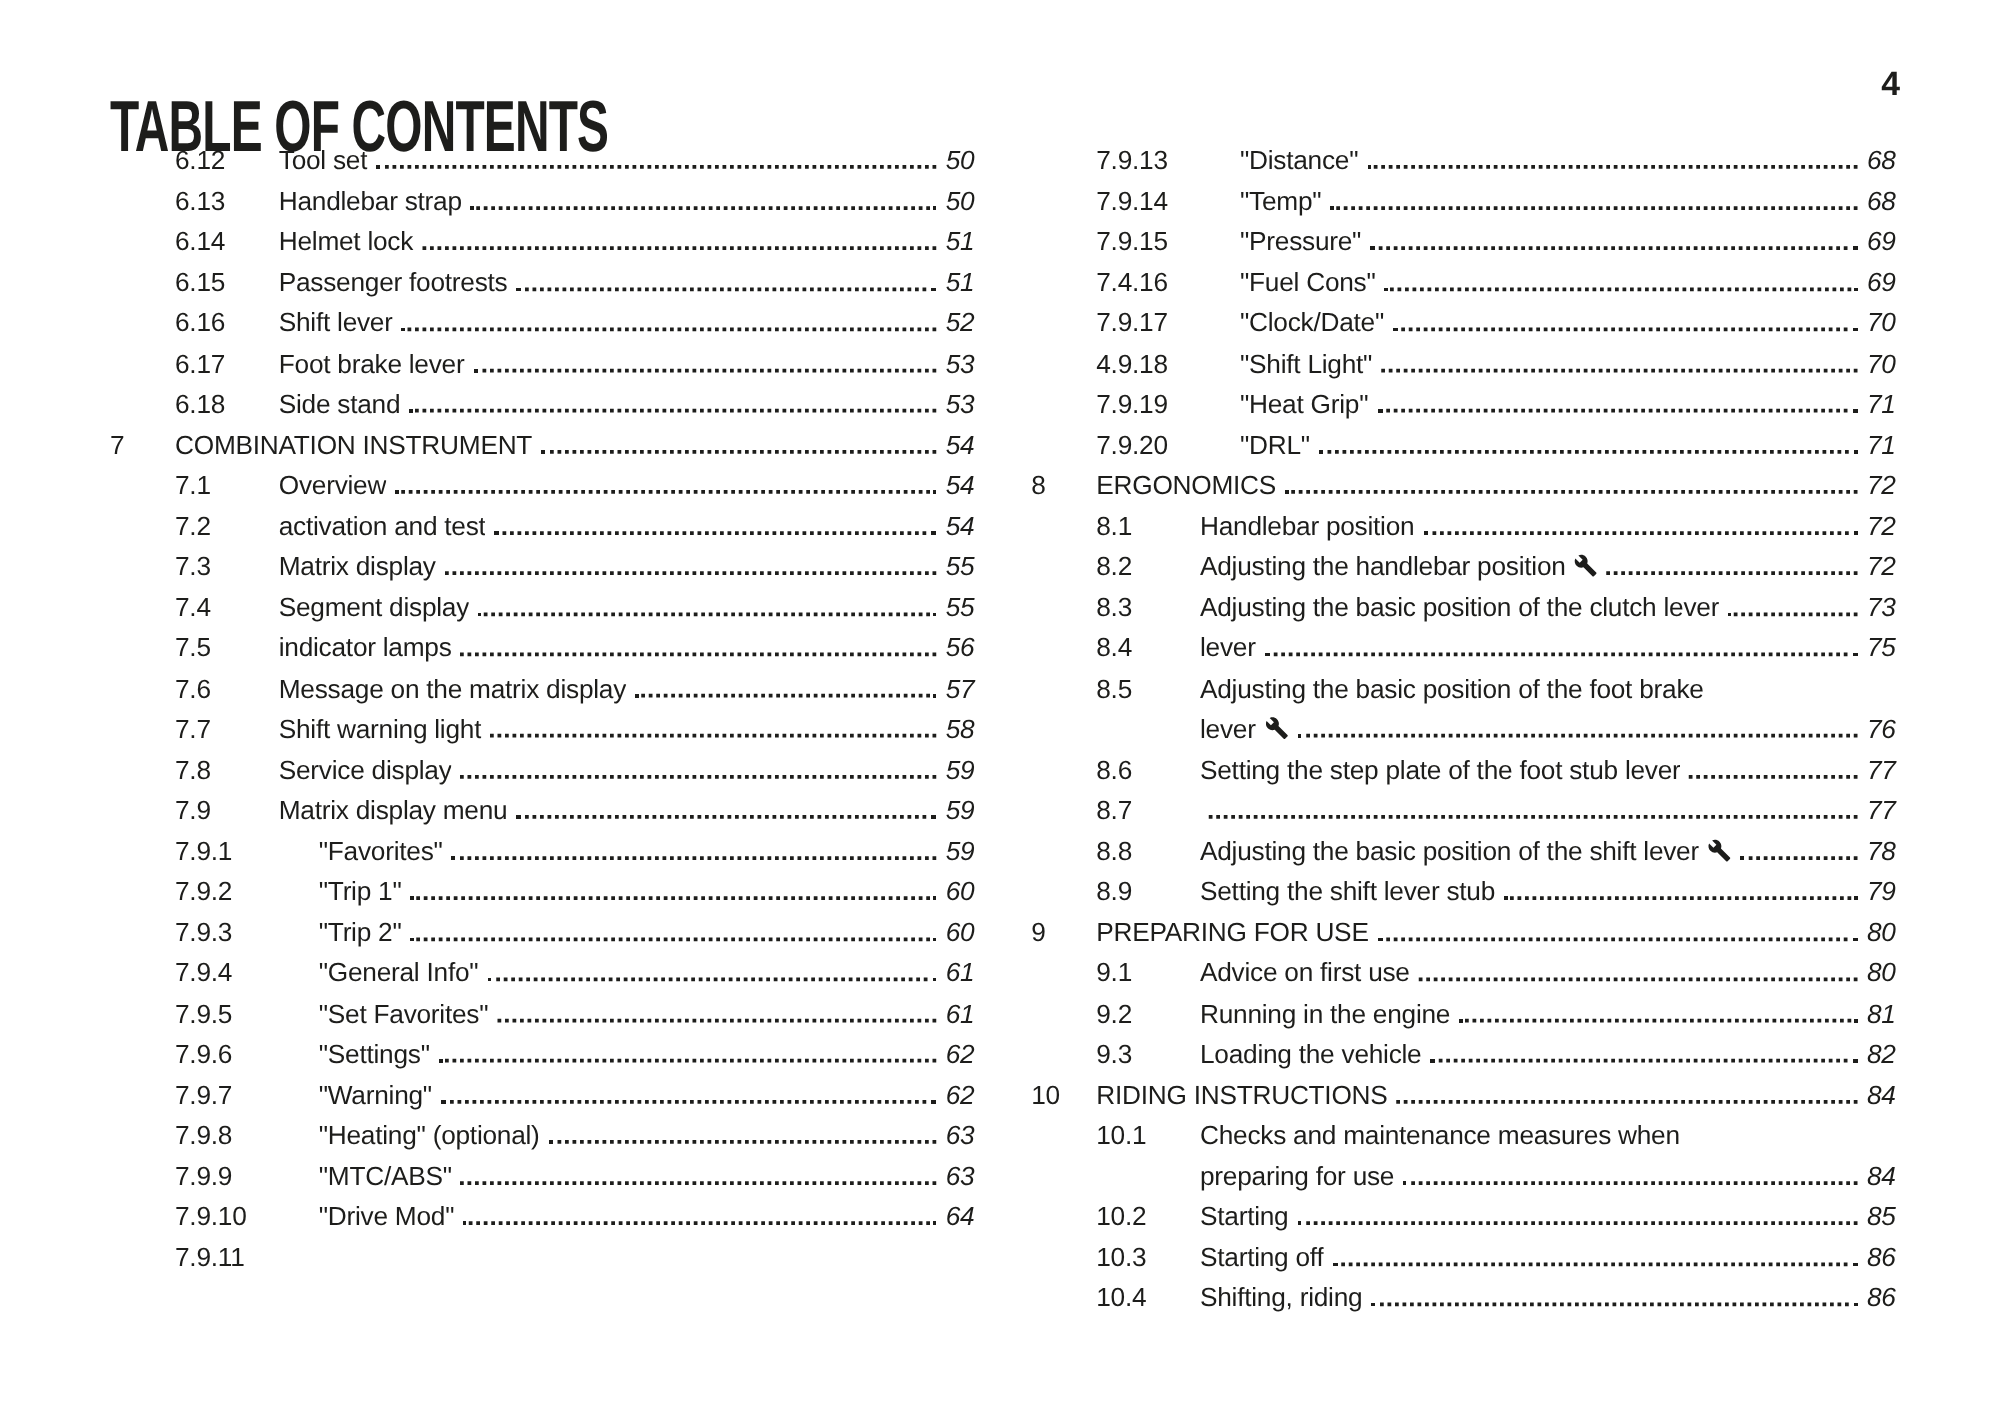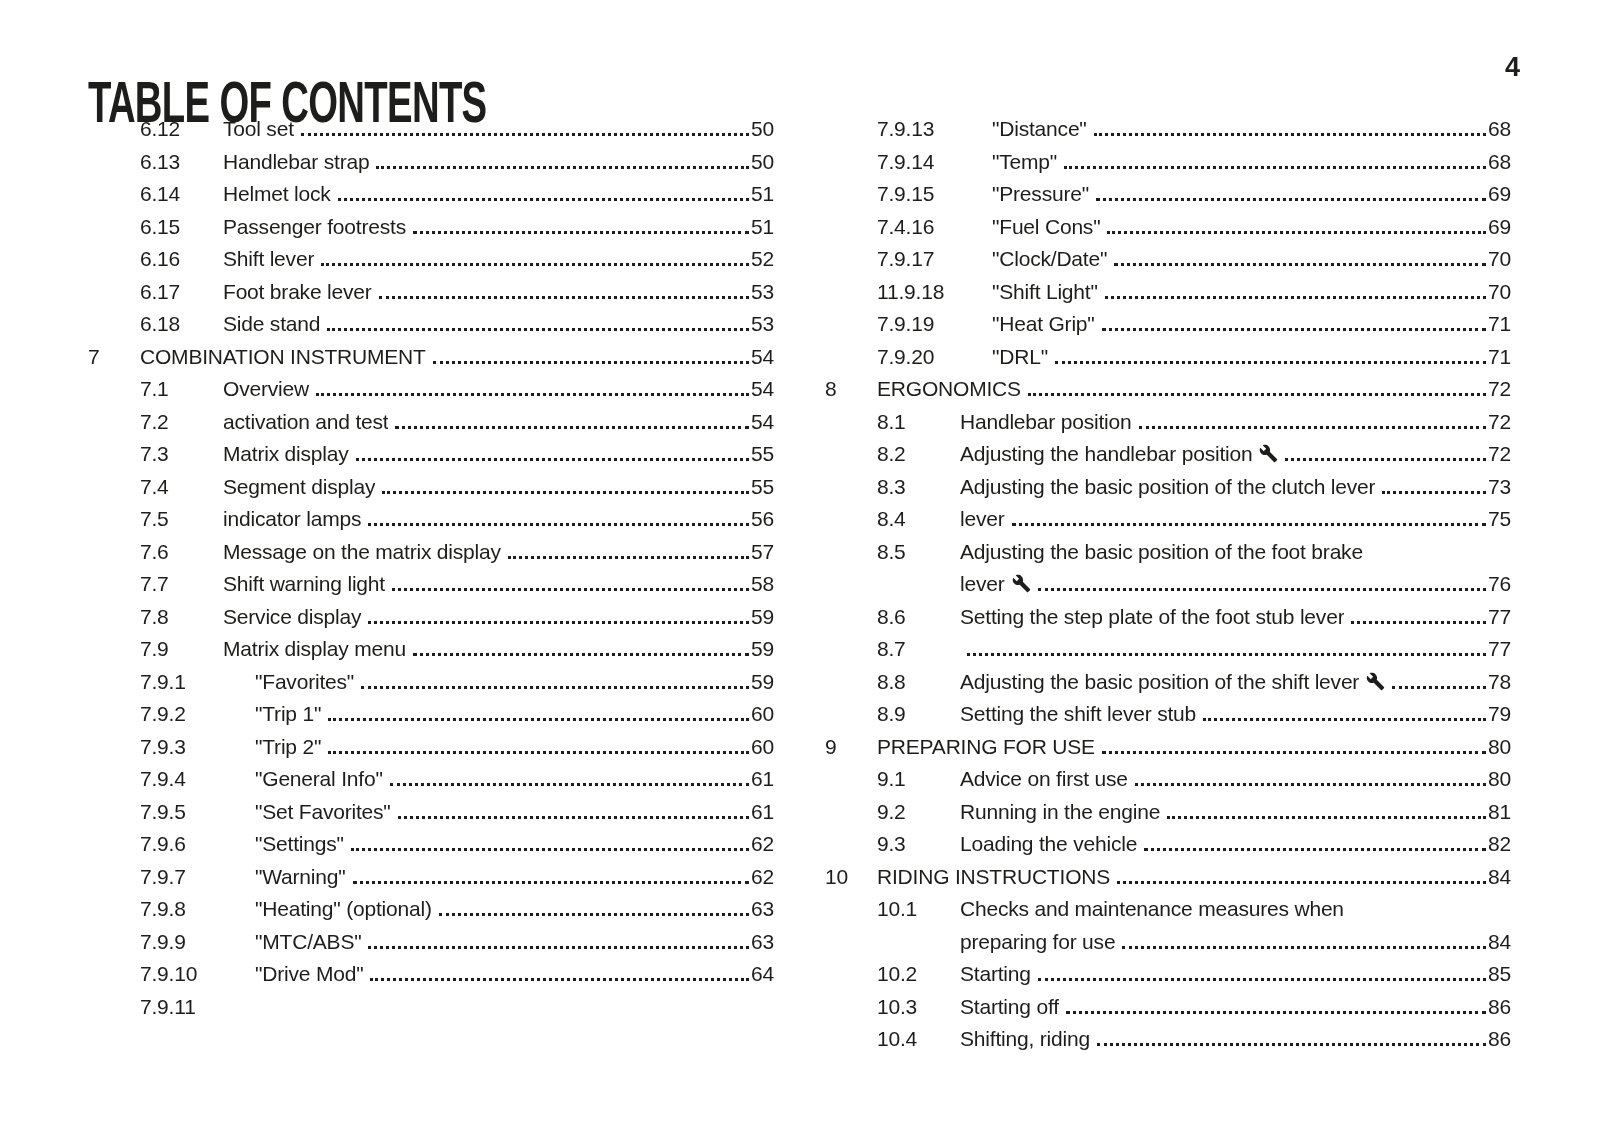--- a/index.html
+++ b/index.html
@@ -84,22 +84,23 @@
     flex: 1 1 14px;
     min-width: 14px;
     border-bottom: 3px dotted #1d1d1b;
     margin: 0 2px 0 7px;
     align-self: baseline;
     height: 0;
   }
   .pg {
     flex: 0 0 auto;
     min-width: 34px;
-    text-align: left;
+    text-align: center;
     white-space: nowrap;
+    font-style: italic;
   }
   .wrench {
     flex: 0 0 auto;
     margin-left: 7px;
     transform: translateY(2px);
   }
 </style>
 </head>
 <body>
 
@@ -427,21 +428,21 @@
           <span class="num">7.9.17</span>
           <div class="content">
             <div class="line">
               <span class="title">"Clock/Date"</span>
               <span class="leader"></span>
               <span class="pg">70</span>
             </div>
           </div>
         </div>
         <div class="entry lvl3">
-          <span class="num">11.9.18</span>
+          <span class="num">4.9.18</span>
           <div class="content">
             <div class="line">
               <span class="title">"Shift Light"</span>
               <span class="leader"></span>
               <span class="pg">70</span>
             </div>
           </div>
         </div>
         <div class="entry lvl3">
           <span class="num">7.9.19</span>

